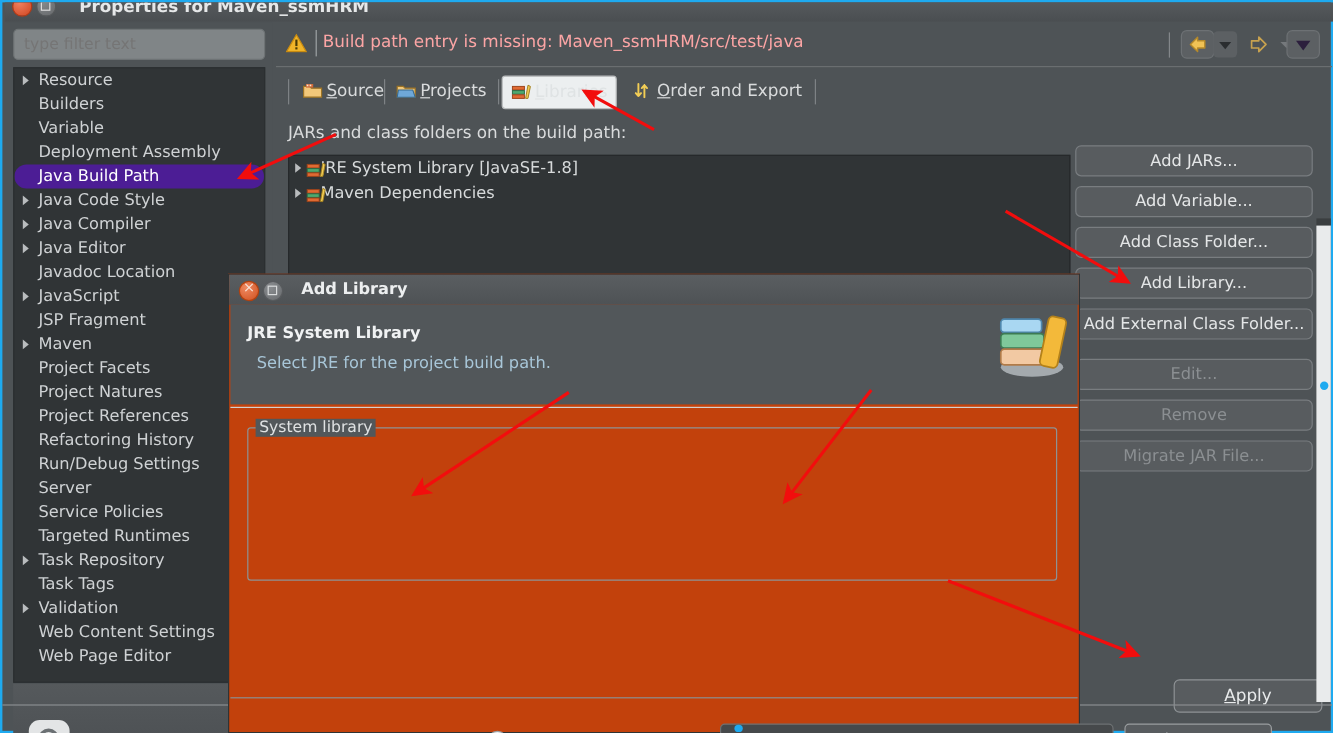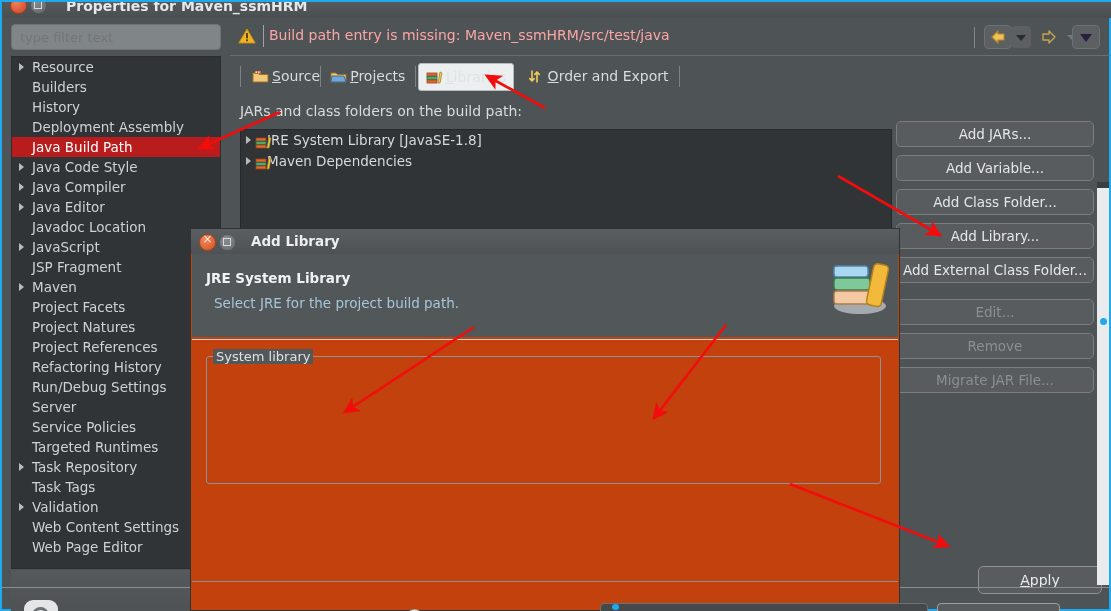--- a/index.html
+++ b/index.html
@@ -30,21 +30,21 @@
   #sidebar{position:absolute;left:3px;top:17px;width:222px;height:555px;
     background:#4e5356;}
   #filter-box{position:absolute;left:6px;top:5px;width:210px;height:26px;
     background:#808587;border:1px solid #6e7375;border-radius:4px;box-sizing:border-box;
     color:#53585a;font-size:13px;padding:4px 8px;outline:none;
     font-family:"DejaVu Sans","Liberation Sans",sans-serif;}
   #tree{position:absolute;left:6px;top:37px;width:210px;height:513px;
     background:#303436;border:1px solid #2b2f31;box-sizing:border-box;overflow:hidden;}
   .tree-item{position:relative;height:20px;line-height:20px;padding-left:20px;
     color:#cfd2d4;font-size:13.5px;white-space:nowrap;cursor:default;}
-  .tree-item.sel{background:#b91c1c;color:#ffffff;}
+  .tree-item.sel{background:#4c1d95;color:#ffffff;border-radius:10px;}
   .tw{position:absolute;left:7px;top:0px;width:10px;height:20px;}
   .tw::before{content:"";position:absolute;left:0;top:6px;
     border-left:5px solid #b9bcbe;border-top:4px solid transparent;border-bottom:4px solid transparent;}
   #sidebar-bottom{position:absolute;left:6px;top:551px;width:210px;height:60px;
     background:linear-gradient(#55595c,#4b4f52);}
   #sb-icon{position:absolute;left:22px;top:598px;width:34px;height:28px;border-radius:9px;
     background:#e3e5e6;overflow:hidden;}
   #sb-icon::after{content:"";position:absolute;left:8px;top:7px;width:17px;height:17px;
     border-radius:50%;border:3px solid #6b7073;box-sizing:border-box;}
 
@@ -153,21 +153,21 @@
     <div class="tb-btn" id="tb-close"></div>
     <div class="tb-btn" id="tb-max"></div>
     <div id="props-title">Properties for Maven_ssmHRM</div>
   </div>
 
   <div id="sidebar">
     <input id="filter-box" type="text" placeholder="type filter text" style="">
     <div id="tree">
         <div class="tree-item"><span class="tw"></span><span>Resource</span></div>
         <div class="tree-item"><span>Builders</span></div>
-        <div class="tree-item"><span>History</span></div>
+        <div class="tree-item"><span>Variable</span></div>
         <div class="tree-item"><span>Deployment Assembly</span></div>
         <div class="tree-item sel"><span>Java Build Path</span></div>
         <div class="tree-item"><span class="tw"></span><span>Java Code Style</span></div>
         <div class="tree-item"><span class="tw"></span><span>Java Compiler</span></div>
         <div class="tree-item"><span class="tw"></span><span>Java Editor</span></div>
         <div class="tree-item"><span>Javadoc Location</span></div>
         <div class="tree-item"><span class="tw"></span><span>JavaScript</span></div>
         <div class="tree-item"><span>JSP Fragment</span></div>
         <div class="tree-item"><span class="tw"></span><span>Maven</span></div>
         <div class="tree-item"><span>Project Facets</span></div>

